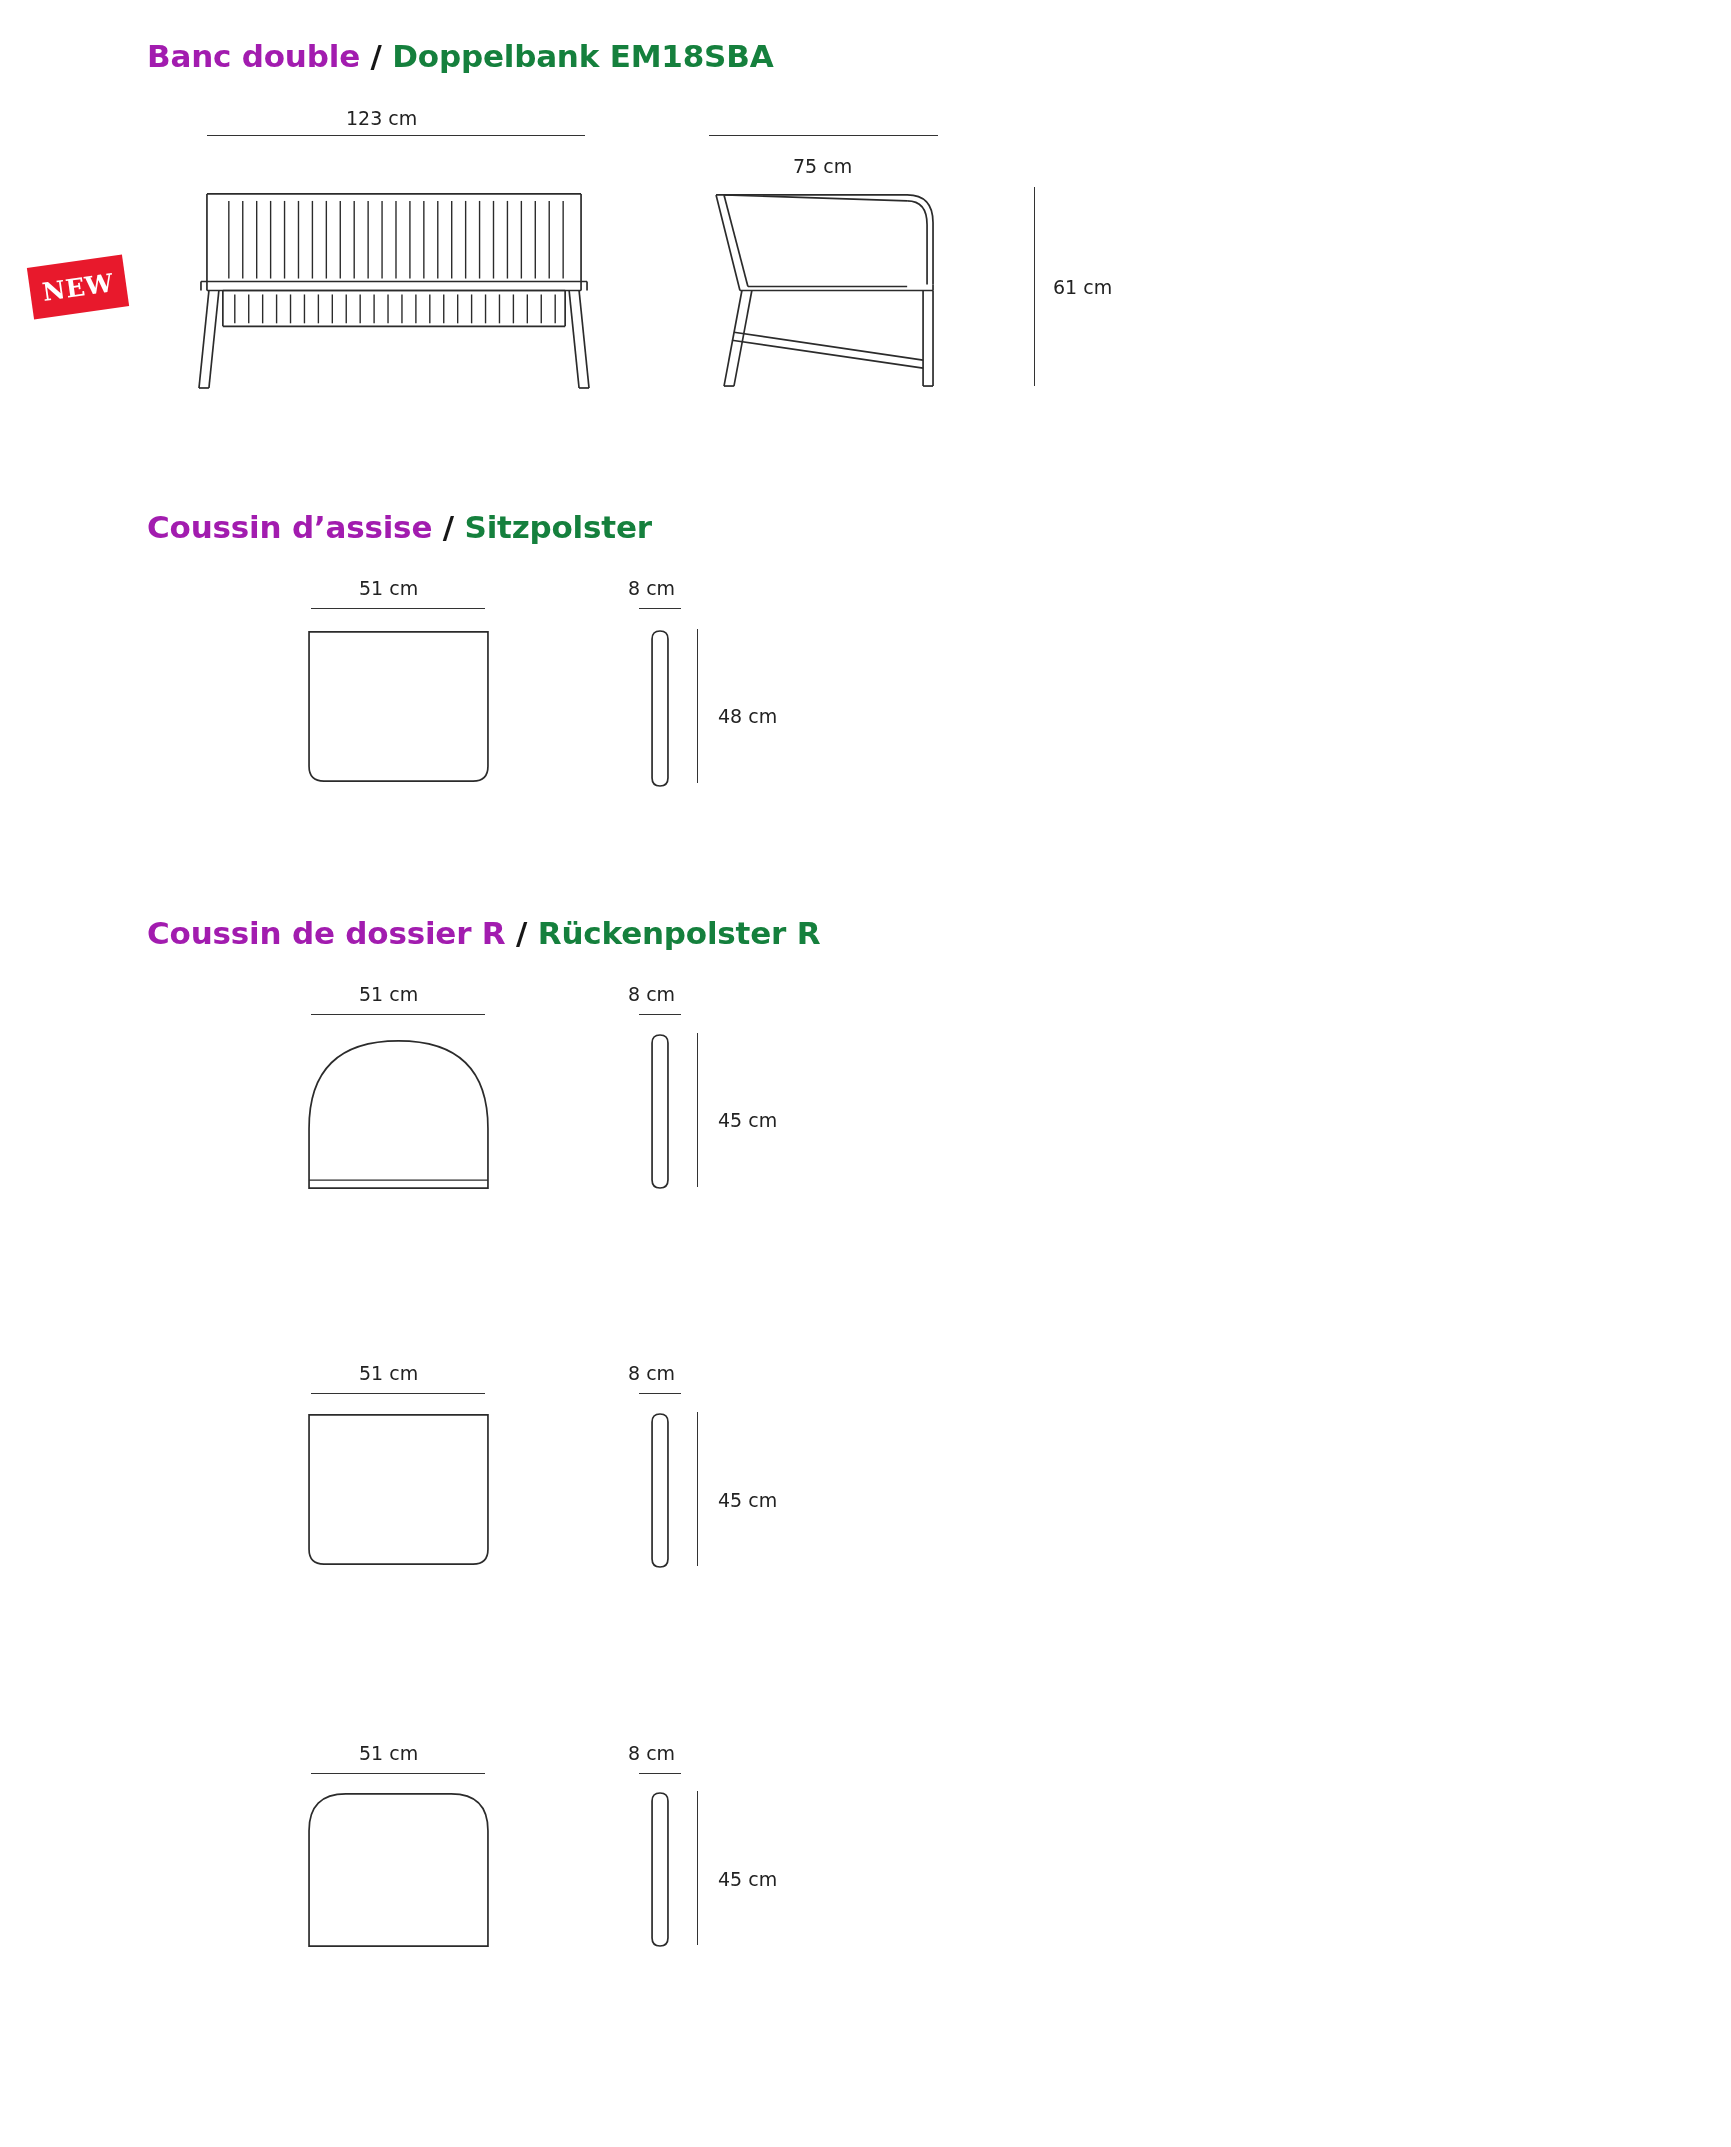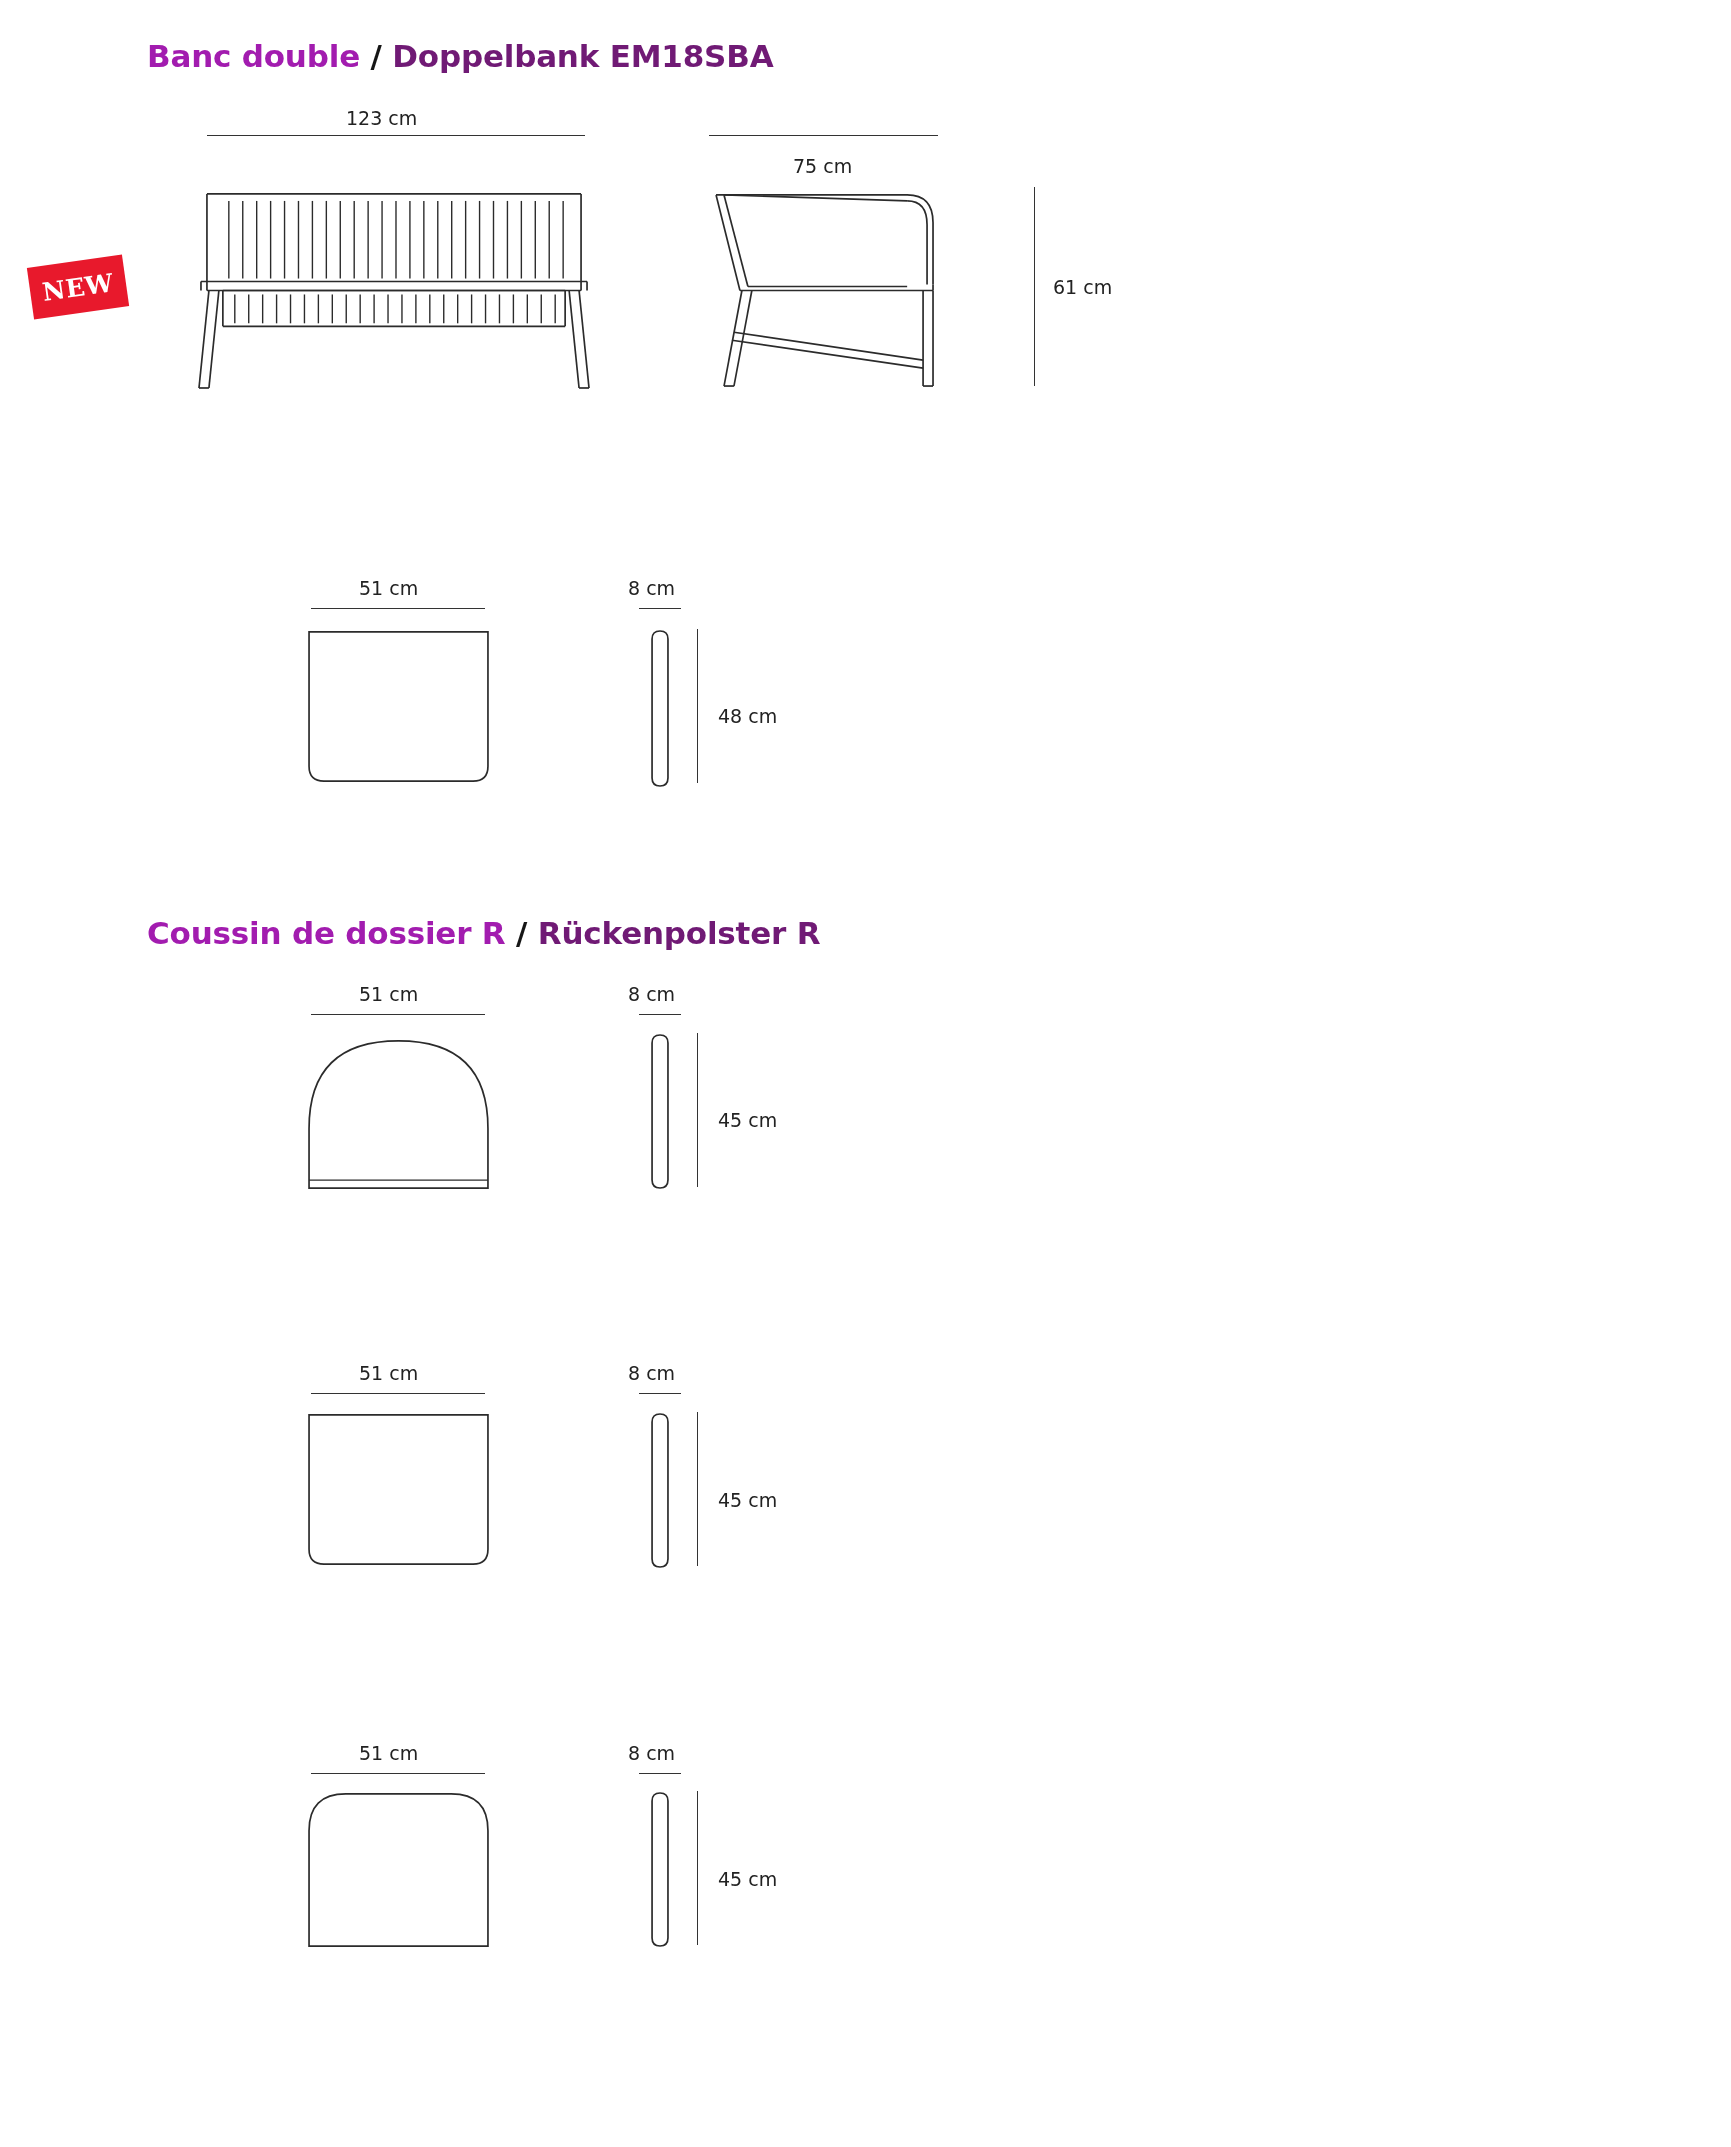--- a/index.html
+++ b/index.html
@@ -45,21 +45,21 @@
   .heading {
     position: absolute;
     left: 147px;
     font-size: 31px;
     font-weight: bold;
     letter-spacing: -0.2px;
     white-space: nowrap;
   }
   .heading .fr { color: #a21caf; }
   .heading .sep { color: #161616; font-weight: bold; }
-  .heading .de { color: #701a75; font-weight: bold; }
+  .heading .de { color: #15803d; font-weight: bold; }
 
   
   .dim {
     position: absolute;
     font-size: 19px;
     color: #222;
     white-space: nowrap;
   }
   .rule-h {
     position: absolute;
@@ -204,20 +204,25 @@
       <path class="shape-line" d="M22 208 L32 208"></path>
       <path class="shape-line" d="M222 112 L222 208"></path>
       <path class="shape-line" d="M232 112 L232 208"></path>
       <path class="shape-line" d="M222 208 L232 208"></path>
 
       <path class="shape-line" d="M30 162 L222 190"></path>
       <path class="shape-line" d="M32 154 L222 182"></path>
     </svg>
   </div>
 
+  <div class="heading" style="top: 509px;">
+    <span class="fr">Coussin d’assise</span>
+    <span class="sep"> / </span>
+    <span class="de">Sitzpolster</span>
+  </div>
 
   <div class="dim" style="left: 359px; top: 577px;">51 cm</div>
   <div class="rule-h" style="left: 311px; top: 608px; width: 174px;"></div>
 
   <div class="dim" style="left: 628px; top: 577px;">8 cm</div>
   <div class="rule-h" style="left: 639px; top: 608px; width: 42px;"></div>
 
   <div class="dim" style="left: 718px; top: 705px; text-align: right;">48 cm</div>
   <div class="rule-v" style="left: 697px; top: 629px; height: 154px;"></div>
 

